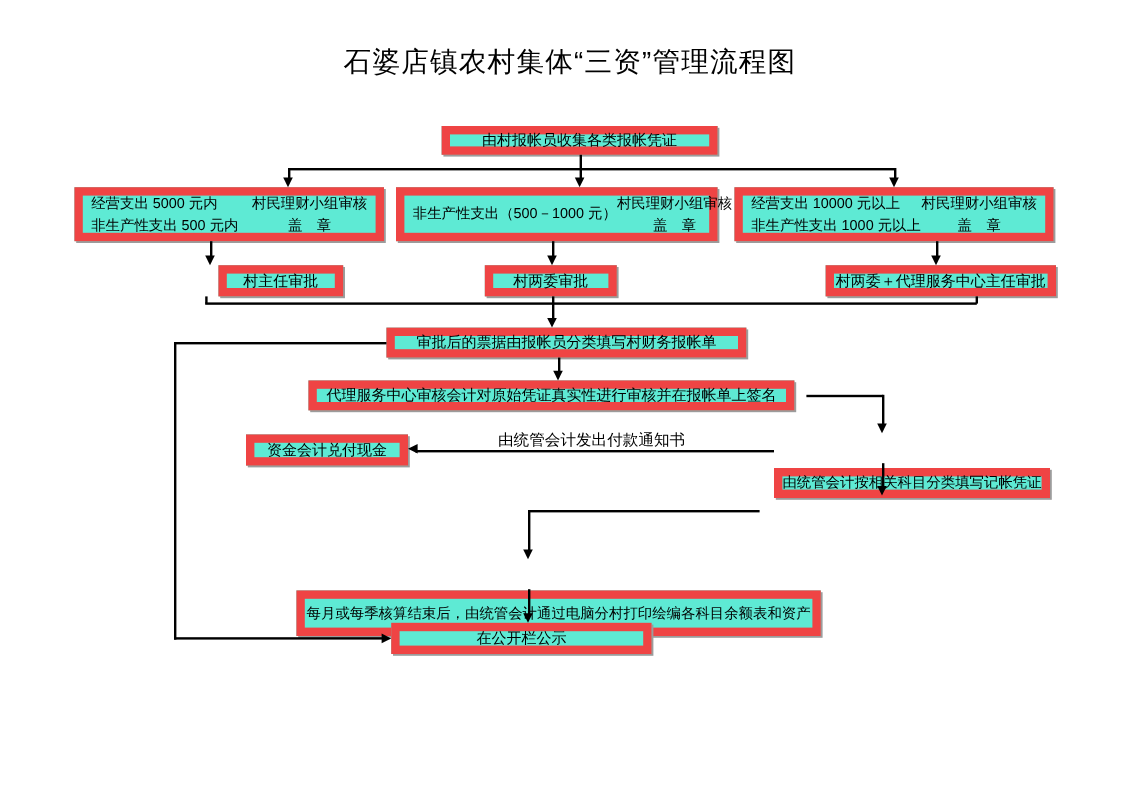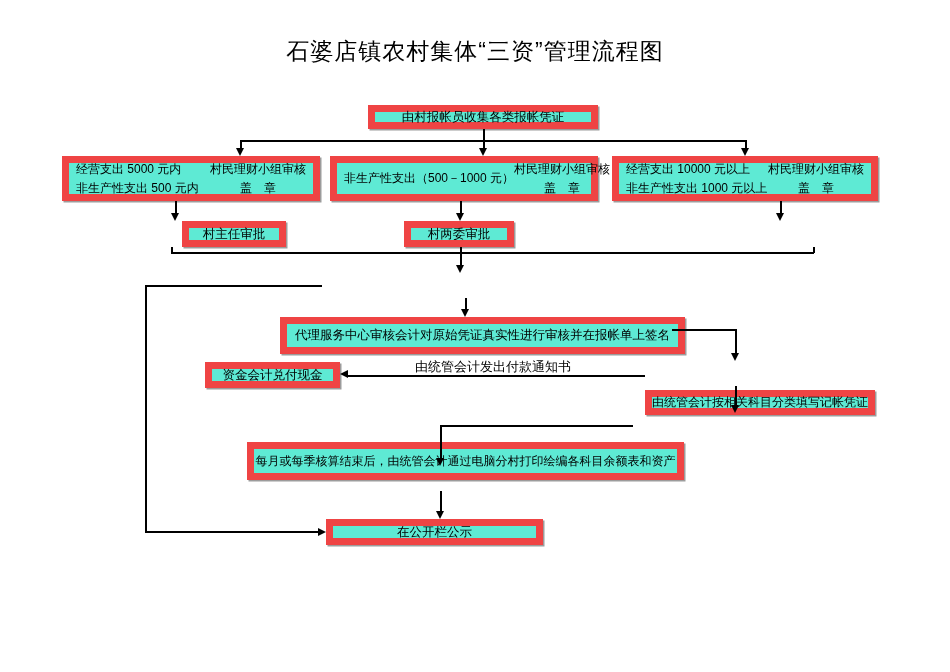--- a/index.html
+++ b/index.html
@@ -66,34 +66,40 @@
       <span class="ctr">盖　章</span>
     </div>
   </div>
 
   <div class="box" style="left:134px;top:221px;width:104px;height:26px;margin-left:48px;">
     <span>村主任审批</span>
   </div>
   <div class="box" style="left:404px;top:221px;width:110px;height:26px;">
     <span>村两委审批</span>
   </div>
+  <div class="box" style="left:688px;top:221px;width:192px;height:26px;">
+    <span>村两委＋代理服务中心主任审批</span>
+  </div>
 
-  <div class="box" style="left:280px;top:317px;width:405px;height:37px;">
+  <div class="box" style="left:322px;top:273px;width:300px;height:25px;">
+    <span>审批后的票据由报帐员分类填写村财务报帐单</span>
+  </div>
+  <div class="box" style="left:257px;top:317px;width:405px;height:25px;">
     <span>代理服务中心审核会计对原始凭证真实性进行审核并在报帐单上签名</span>
   </div>
 
   <div class="box" style="left:205px;top:362px;width:135px;height:26px;">
     <span>资金会计兑付现金</span>
   </div>
   <div class="lbl" style="left:378px;top:358px;width:230px;">由统管会计发出付款通知书</div>
   <div class="box fs12" style="left:645px;top:361px;width:230px;height:25px;margin-top:29px;">
     <span>由统管会计按相关科目分类填写记帐凭证</span>
   </div>
 
-  <div class="box fs12" style="left:247px;top:442px;width:437px;height:38px;">
+  <div class="box fs12" style="left:247px;top:492px;width:437px;height:38px;">
     <span>每月或每季核算结束后，由统管会计通过电脑分村打印绘编各科目余额表和资产</span>
   </div>
   <div class="box" style="left:326px;top:519px;width:217px;height:26px;">
     <span>在公开栏公示</span>
   </div>
 
   <div class="vline" style="left:483px;top:129px;height:21px;"></div>
   <div class="hline" style="left:240px;top:140px;width:506px;"></div>
   <div class="vline" style="left:240px;top:140px;height:10px;"></div>
   <div class="vline" style="left:745px;top:140px;height:10px;"></div>

